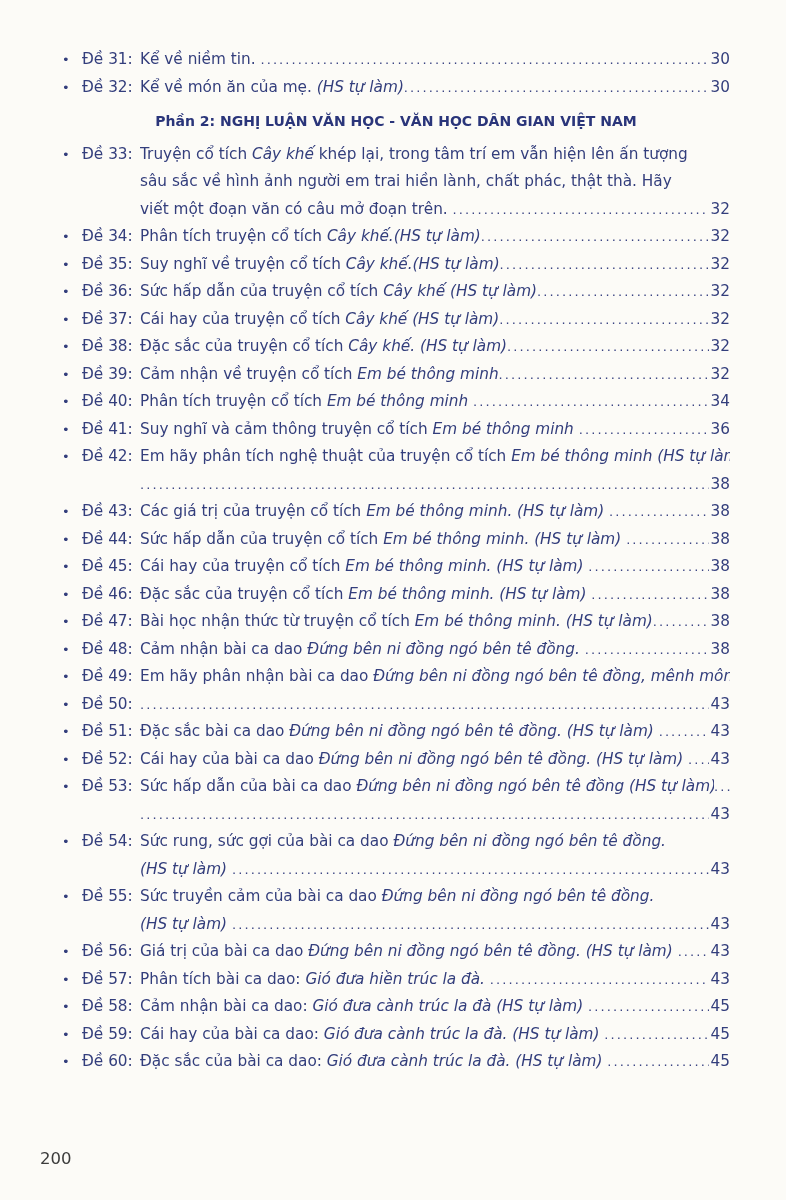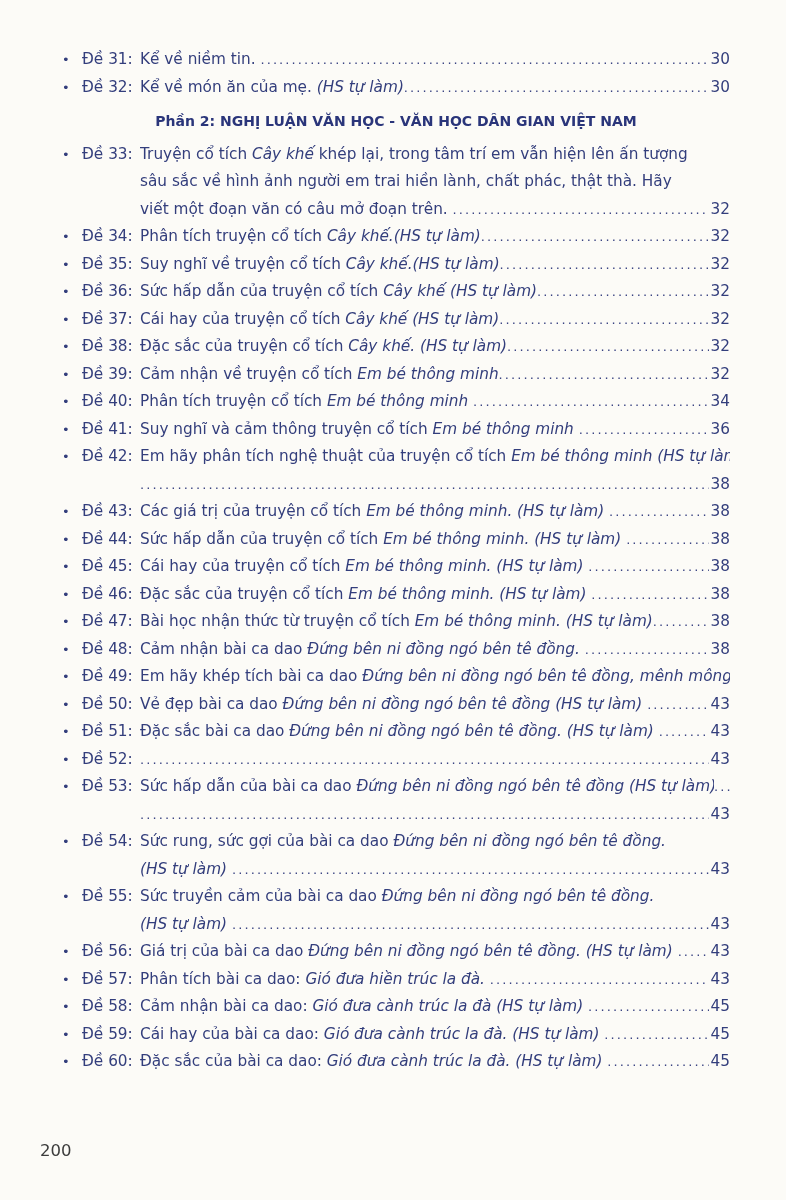--- a/index.html
+++ b/index.html
@@ -41,21 +41,21 @@
     font-weight: 700;
     font-size: 14px;
     line-height: 27.5px;
     margin: 7px 0 5px;
     color: var(--heading, #2a357a);
     white-space: nowrap;
     overflow: hidden;
   }
   .footer-num {
     position: absolute;
-    left: 40px; bottom: 40px;
+    left: 40px; bottom: 32px;
     font-size: 16.5px;
     color: var(--footer, #3c3c3c);
   }
 </style>
 </head>
 <body>
 
 <div class="sheet">
   <div class="toc">
       <div class="row"><span class="bullet">•</span><span class="label">Đề 31:</span><span class="txt"><span>Kể về niềm tin. </span></span><span class="lead"></span><span class="pg">30</span></div>
@@ -73,24 +73,24 @@
       <div class="row"><span class="bullet">•</span><span class="label">Đề 40:</span><span class="txt"><span>Phân tích truyện cổ tích </span><i>Em bé thông minh</i><span> </span></span><span class="lead"></span><span class="pg">34</span></div>
       <div class="row"><span class="bullet">•</span><span class="label">Đề 41:</span><span class="txt"><span>Suy nghĩ và cảm thông truyện cổ tích </span><i>Em bé thông minh</i><span> </span></span><span class="lead"></span><span class="pg">36</span></div>
       <div class="row"><span class="bullet">•</span><span class="label">Đề 42:</span><span class="txt"><span>Em hãy phân tích nghệ thuật của truyện cổ tích </span><i>Em bé thông minh (HS tự làm)</i></span></div>
       <div class="row cont"><span class="txt"></span><span class="lead"></span><span class="pg">38</span></div>
       <div class="row"><span class="bullet">•</span><span class="label">Đề 43:</span><span class="txt"><span>Các giá trị của truyện cổ tích </span><i>Em bé thông minh. (HS tự làm)</i><span> </span></span><span class="lead"></span><span class="pg">38</span></div>
       <div class="row"><span class="bullet">•</span><span class="label">Đề 44:</span><span class="txt"><span>Sức hấp dẫn của truyện cổ tích </span><i>Em bé thông minh. (HS tự làm)</i><span> </span></span><span class="lead"></span><span class="pg">38</span></div>
       <div class="row"><span class="bullet">•</span><span class="label">Đề 45:</span><span class="txt"><span>Cái hay của truyện cổ tích </span><i>Em bé thông minh. (HS tự làm)</i><span> </span></span><span class="lead"></span><span class="pg">38</span></div>
       <div class="row"><span class="bullet">•</span><span class="label">Đề 46:</span><span class="txt"><span>Đặc sắc của truyện cổ tích </span><i>Em bé thông minh. (HS tự làm)</i><span> </span></span><span class="lead"></span><span class="pg">38</span></div>
       <div class="row"><span class="bullet">•</span><span class="label">Đề 47:</span><span class="txt"><span>Bài học nhận thức từ truyện cổ tích </span><i>Em bé thông minh. (HS tự làm)</i></span><span class="lead"></span><span class="pg">38</span></div>
       <div class="row"><span class="bullet">•</span><span class="label">Đề 48:</span><span class="txt"><span>Cảm nhận bài ca dao </span><i>Đứng bên ni đồng ngó bên tê đồng.</i><span> </span></span><span class="lead"></span><span class="pg">38</span></div>
-      <div class="row"><span class="bullet">•</span><span class="label">Đề 49:</span><span class="txt"><span>Em hãy khép tích bài ca dao </span><i>Đứng bên ni đồng ngó bên tê đồng, mênh mông</i></span></div>
-      <div class="row"><span class="bullet">•</span><span class="label">Đề 50:</span><span class="txt"><span>Vẻ đẹp bài ca dao </span><i>Đứng bên ni đồng ngó bên tê đồng (HS tự làm)</i><span> </span></span><span class="lead"></span><span class="pg">43</span></div>
+      <div class="row"><span class="bullet">•</span><span class="label">Đề 49:</span><span class="txt"><span>Em hãy phân nhận bài ca dao </span><i>Đứng bên ni đồng ngó bên tê đồng, mênh mông</i></span></div>
+      <div class="row"><span class="bullet">•</span><span class="label">Đề 50:</span><span class="lead"></span><span class="pg">43</span></div>
       <div class="row"><span class="bullet">•</span><span class="label">Đề 51:</span><span class="txt"><span>Đặc sắc bài ca dao </span><i>Đứng bên ni đồng ngó bên tê đồng. (HS tự làm)</i><span> </span></span><span class="lead"></span><span class="pg">43</span></div>
-      <div class="row"><span class="bullet">•</span><span class="label">Đề 52:</span><span class="lead"></span><span class="pg">43</span></div>
+      <div class="row"><span class="bullet">•</span><span class="label">Đề 52:</span><span class="txt"><span>Cái hay của bài ca dao </span><i>Đứng bên ni đồng ngó bên tê đồng. (HS tự làm)</i><span> </span></span><span class="lead"></span><span class="pg">43</span></div>
       <div class="row"><span class="bullet">•</span><span class="label">Đề 53:</span><span class="txt"><span>Sức hấp dẫn của bài ca dao </span><i>Đứng bên ni đồng ngó bên tê đồng (HS tự làm)</i></span><span class="lead"></span></div>
       <div class="row cont"><span class="txt"></span><span class="lead"></span><span class="pg">43</span></div>
       <div class="row"><span class="bullet">•</span><span class="label">Đề 54:</span><span class="txt"><span>Sức rung, sức gợi của bài ca dao </span><i>Đứng bên ni đồng ngó bên tê đồng.</i></span></div>
       <div class="row cont"><span class="txt"><i>(HS tự làm) </i></span><span class="lead"></span><span class="pg">43</span></div>
       <div class="row"><span class="bullet">•</span><span class="label">Đề 55:</span><span class="txt"><span>Sức truyền cảm của bài ca dao </span><i>Đứng bên ni đồng ngó bên tê đồng.</i></span></div>
       <div class="row cont"><span class="txt"><i>(HS tự làm) </i></span><span class="lead"></span><span class="pg">43</span></div>
       <div class="row"><span class="bullet">•</span><span class="label">Đề 56:</span><span class="txt"><span>Giá trị của bài ca dao </span><i>Đứng bên ni đồng ngó bên tê đồng. (HS tự làm)</i><span> </span></span><span class="lead"></span><span class="pg">43</span></div>
       <div class="row"><span class="bullet">•</span><span class="label">Đề 57:</span><span class="txt"><span>Phân tích bài ca dao: </span><i>Gió đưa hiền trúc la đà.</i><span> </span></span><span class="lead"></span><span class="pg">43</span></div>
       <div class="row"><span class="bullet">•</span><span class="label">Đề 58:</span><span class="txt"><span>Cảm nhận bài ca dao: </span><i>Gió đưa cành trúc la đà (HS tự làm)</i><span> </span></span><span class="lead"></span><span class="pg">45</span></div>
       <div class="row"><span class="bullet">•</span><span class="label">Đề 59:</span><span class="txt"><span>Cái hay của bài ca dao: </span><i>Gió đưa cành trúc la đà. (HS tự làm)</i><span> </span></span><span class="lead"></span><span class="pg">45</span></div>

